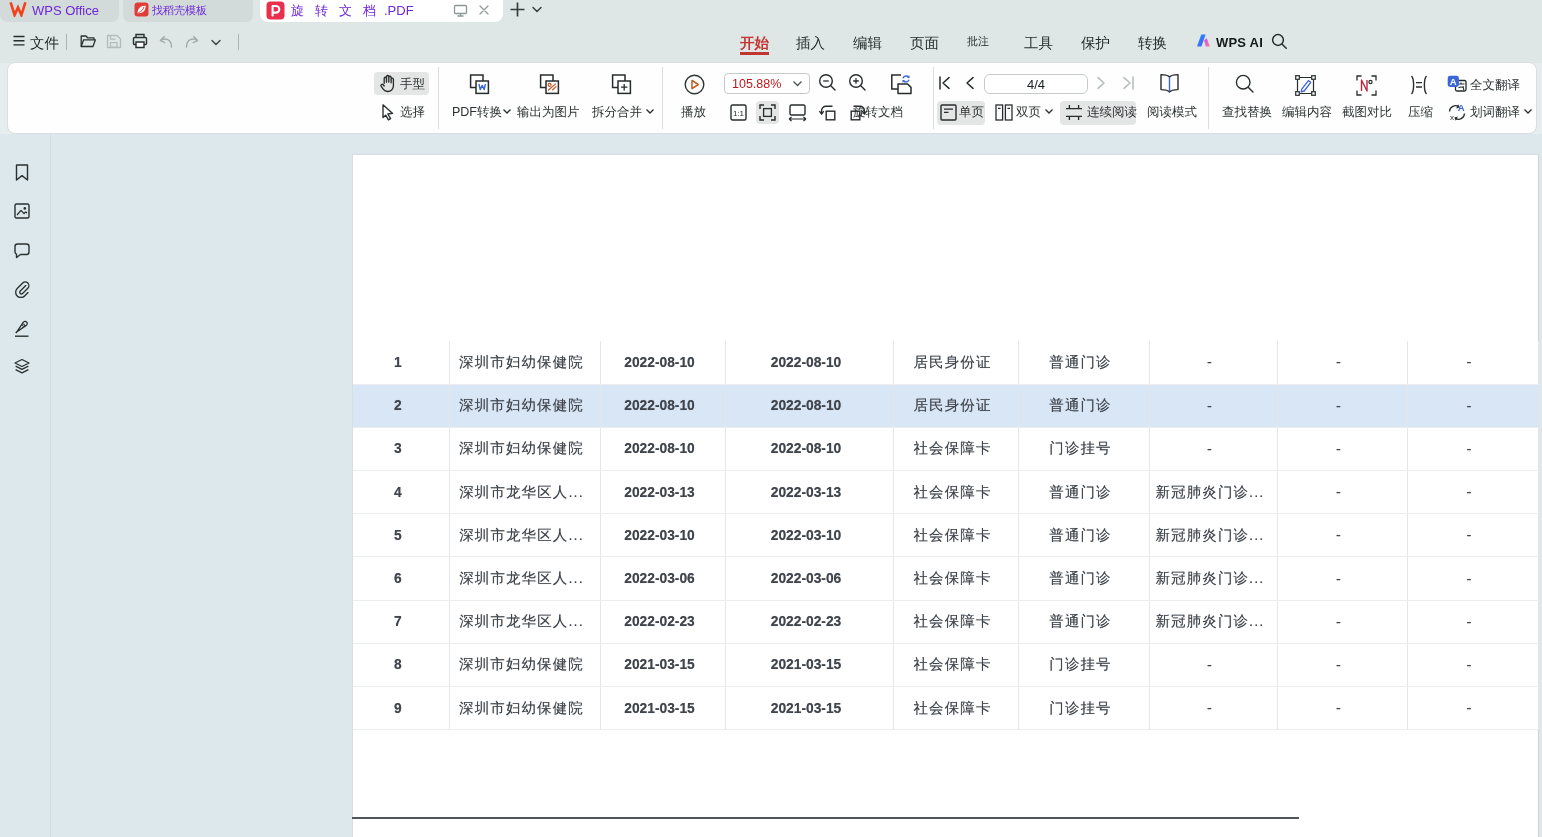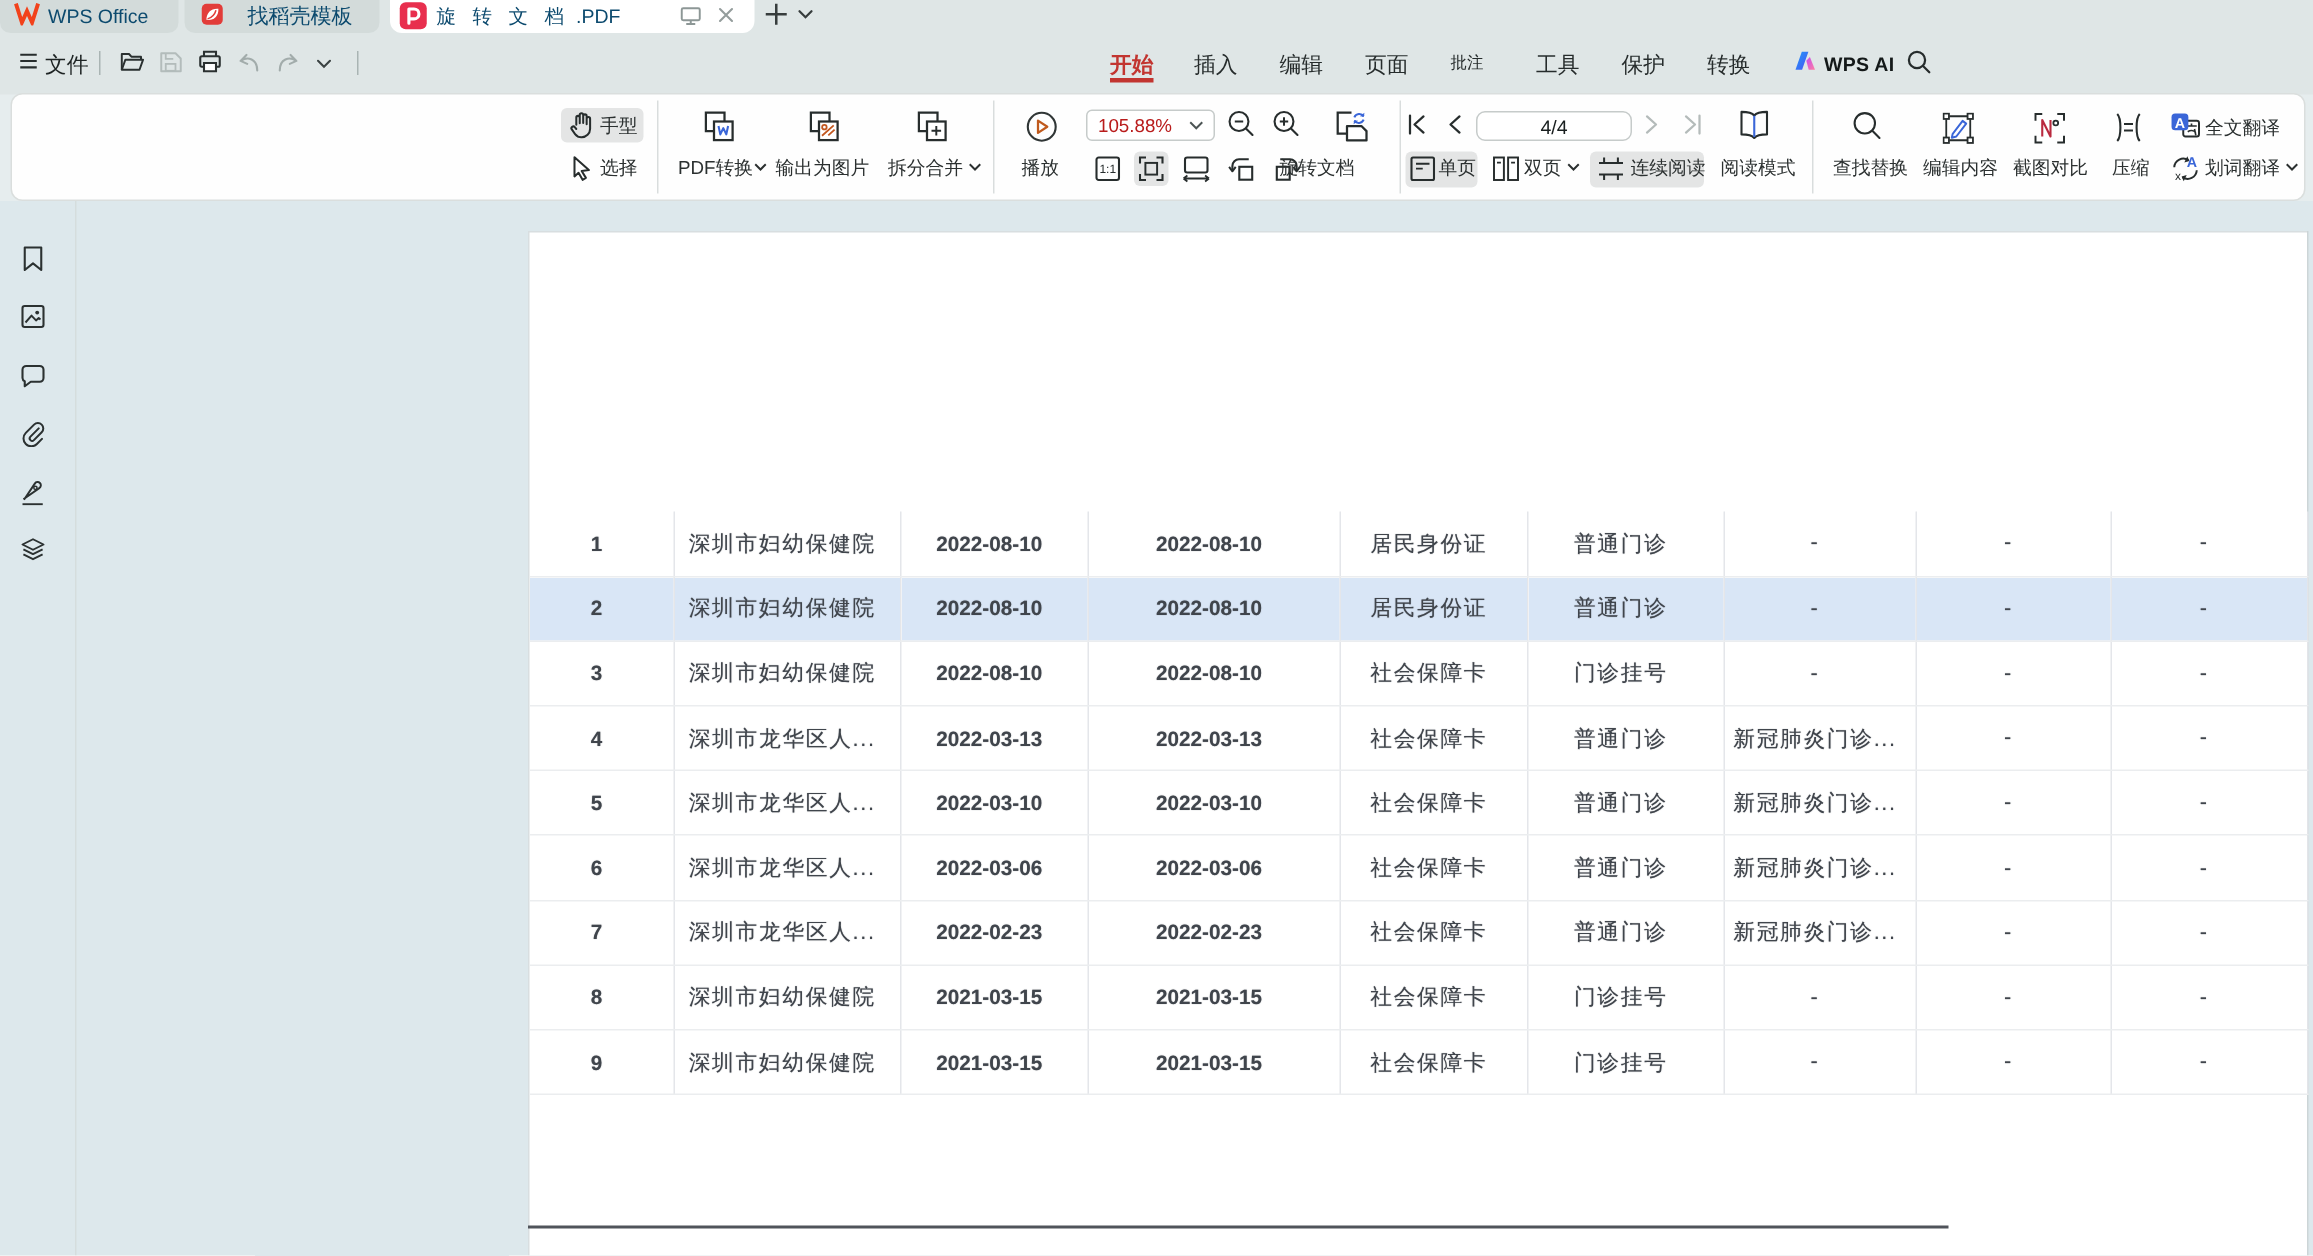--- a/index.html
+++ b/index.html
@@ -1,20 +1,20 @@
 <!DOCTYPE html>
 <html><head>
 <meta charset="utf-8">
 <style>
 *{margin:0;padding:0;box-sizing:border-box}
 html,body{width:1542px;height:837px;overflow:hidden}
 body{font-family:"Liberation Sans",sans-serif;position:relative;background:#e6edee;color:#262c2c}
 .a{position:absolute}
 svg{display:block}
-.tabtxt{font-size:13px;color:#0c4a6e}
+.tabtxt{font-size:13px;color:#6d28d9}
 .sep{position:absolute;width:1px;background:#d9dddd}
 .tbtxt{font-size:12.5px;color:#2b3030;white-space:nowrap}
 .gbtn{position:absolute;background:#e4e5e5;border-radius:4px}
 .caret{display:inline-block}
 </style>
 </head>
 <body>
 
 <div class="a" style="left:0;top:0;width:1542px;height:63px;background:#dfe6e6"></div>
 
@@ -27,21 +27,21 @@
 <div class="a tabtxt" style="left:32px;top:2px;line-height:17px">WPS Office</div>
 
 <div class="a" style="left:123px;top:0;width:130px;height:22px;background:#d3dbda;border-radius:0 0 7px 7px"></div>
 <div class="a" style="left:134px;top:2px">
 <svg width="15" height="15" viewBox="0 0 15 15">
       <rect x="0.5" y="0.5" width="14" height="14" rx="3.2" fill="#e23c39"></rect>
       <path d="M3.6 11.2 C3.6 6.4 6.8 3.4 11.6 3.8 C11.8 8.8 8.6 11.8 3.6 11.2 Z" fill="#fff"></path>
       <path d="M4.4 10.6 C7.4 9.6 9.2 7.6 10 4.8" fill="none" stroke="#e23c39" stroke-width="1"></path>
     </svg>
 </div>
-<div class="a tabtxt" style="left:165px;top:2px;line-height:17px;font-size:14px">找稻壳模板</div>
+<div class="a tabtxt" style="left:152px;top:2px;line-height:17px;font-size:11px">找稻壳模板</div>
 
 <div class="a" style="left:260px;top:0;width:243px;height:22px;background:#ffffff;border-radius:0 0 8px 8px"></div>
 <div class="a" style="left:266px;top:1px">
 <svg width="19" height="19" viewBox="0 0 19 19">
       <rect x="0.5" y="0.5" width="18" height="18" rx="4" fill="#e82f4e"></rect>
       <path d="M6.6 14.5 V5 H10 a3.3 3.3 0 0 1 0 6.6 H6.6" fill="none" stroke="#fff" stroke-width="2.1" stroke-linecap="round" stroke-linejoin="round"></path>
     </svg>
 </div>
 <div class="a tabtxt" style="left:291px;top:2px;line-height:17px;letter-spacing:11px">旋转文档</div>
 <div class="a tabtxt" style="left:384px;top:2px;line-height:17px">.PDF</div>

